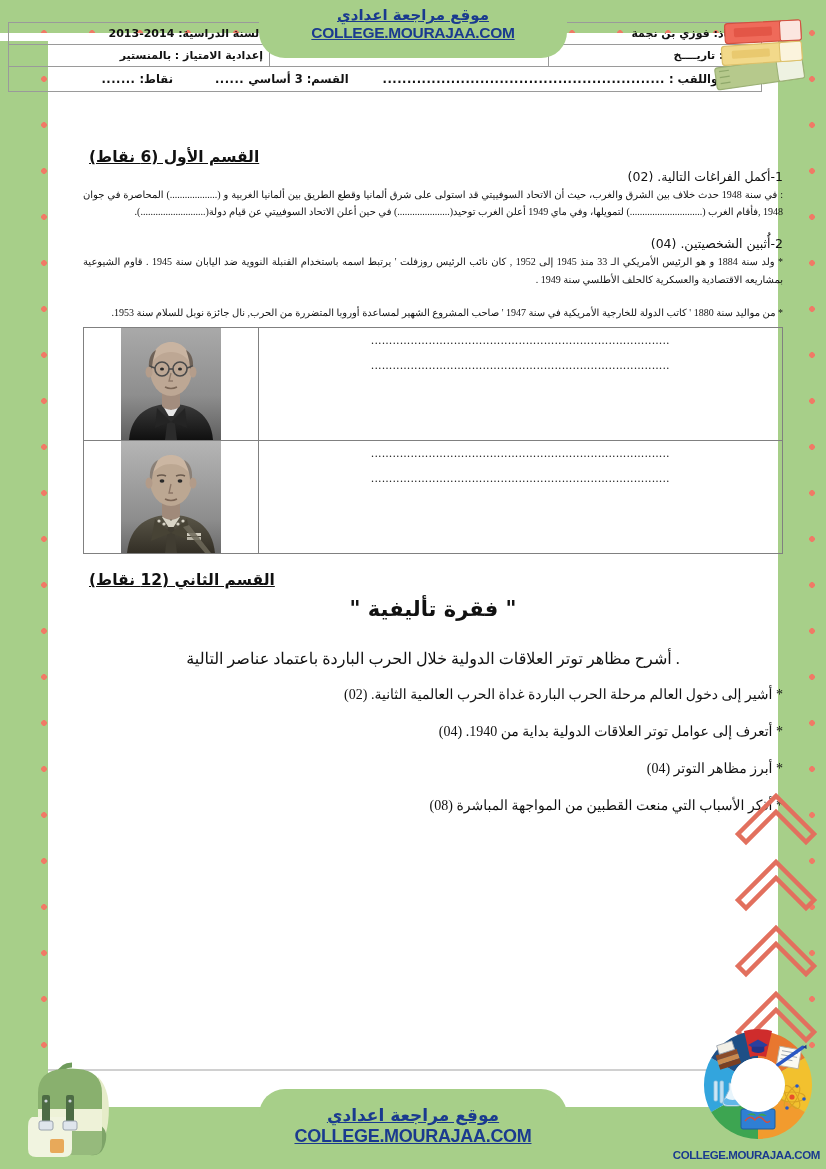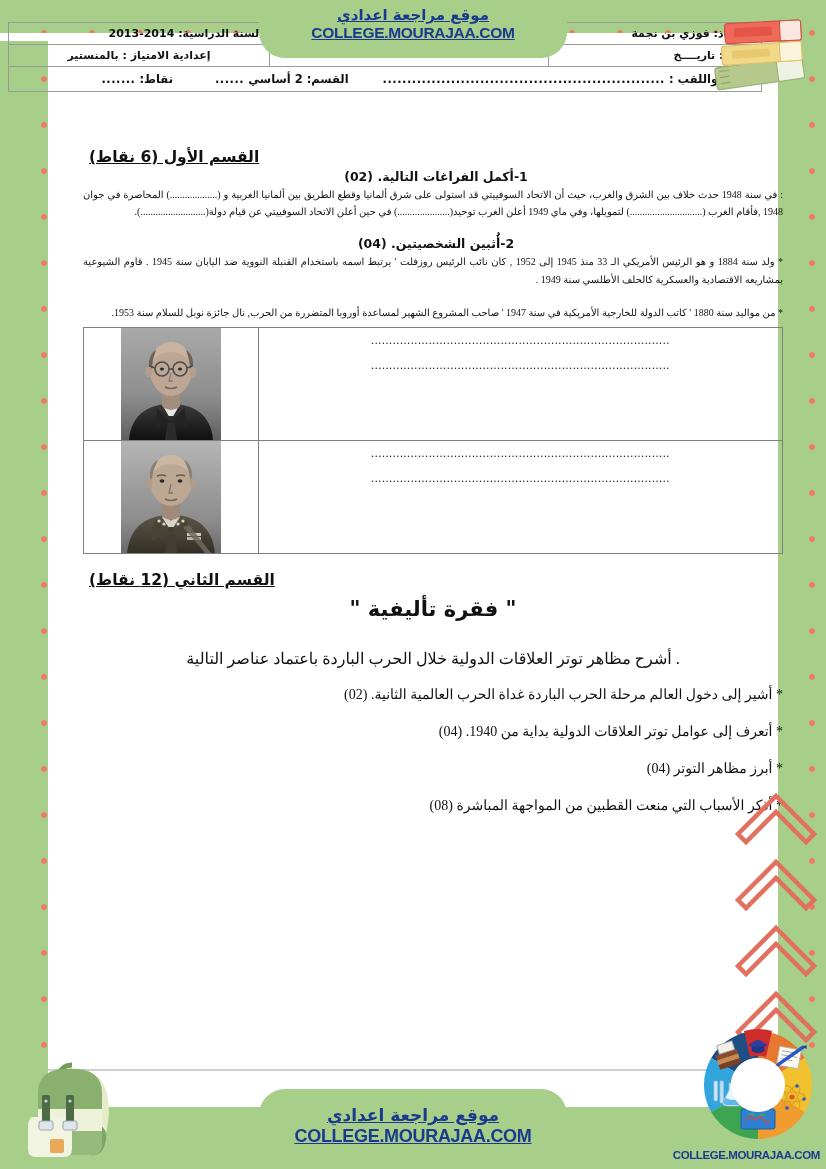--- a/index.html
+++ b/index.html
@@ -149,22 +149,22 @@
     font-size: 15.5px;
     font-weight: bold;
     text-decoration: underline;
     text-align: left;
     margin: 0 0 3px 0;
     padding-left: 6px;
   }
   .q-title {
     font-family: "DejaVu Sans", sans-serif;
     font-size: 12.5px;
-    font-weight: bold;
-    text-align: center;
+    font-weight: normal;
+    text-align: right;
     margin: 0 0 2px 0;
     padding-left: 6px;
   }
   .para-j {
     font-family: "Liberation Serif", serif;
     font-size: 10px;
     line-height: 1.72;
     text-align: justify;
     margin: 0 0 6px 0;
   }
@@ -368,29 +368,29 @@
 
 <table id="hdr">
   <tbody>
       <tr>
     <td style="width:200px;text-align:right;">الأستاذ: فوزي بن نجمة</td>
     <td class="mid" style="width:266px;" rowspan="2">الفرض التاليفي عــ2ــدد</td>
     <td style="width:248px;text-align:right;">السنة الدراسية: 2014-2013</td>
   </tr>
   <tr>
     <td style="text-align:right;">المادة: تاريــــخ</td>
-    <td style="text-align:center;">إعدادية الامتياز : بالمنستير</td>
+    <td style="text-align:right;">إعدادية الامتياز : بالمنستير</td>
   </tr>
   <tr>
     <td colspan="3" style="height:22px;">
       <div class="row-fields">
         <span>الاسم واللقب :</span>
         <span class="fld-dots">..........................................................</span>
         <span style="width:26px"></span>
-        <span>القسم: 2 أساسي</span>
+        <span>القسم: 3 أساسي</span>
         <span class="fld-dots">......</span>
         <span style="width:34px"></span>
         <span>نقاط:</span>
         <span class="fld-dots">.......</span>
       </div>
     </td>
   </tr>
 </tbody>
   </table>
 

